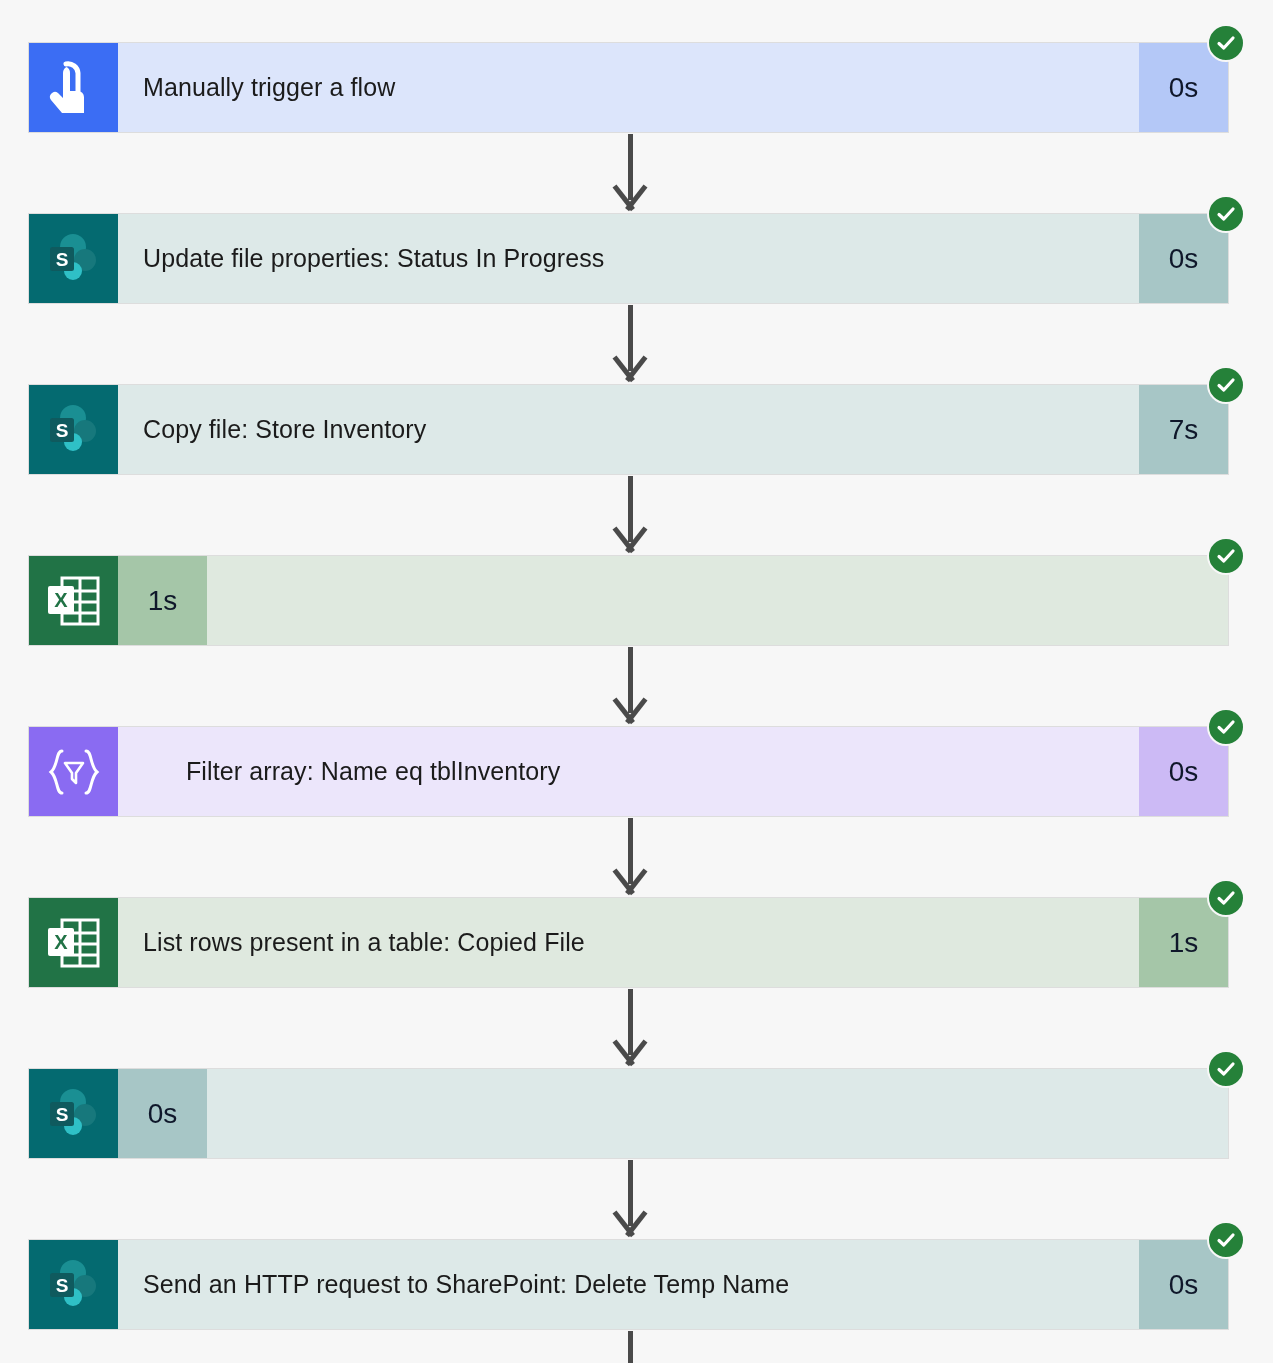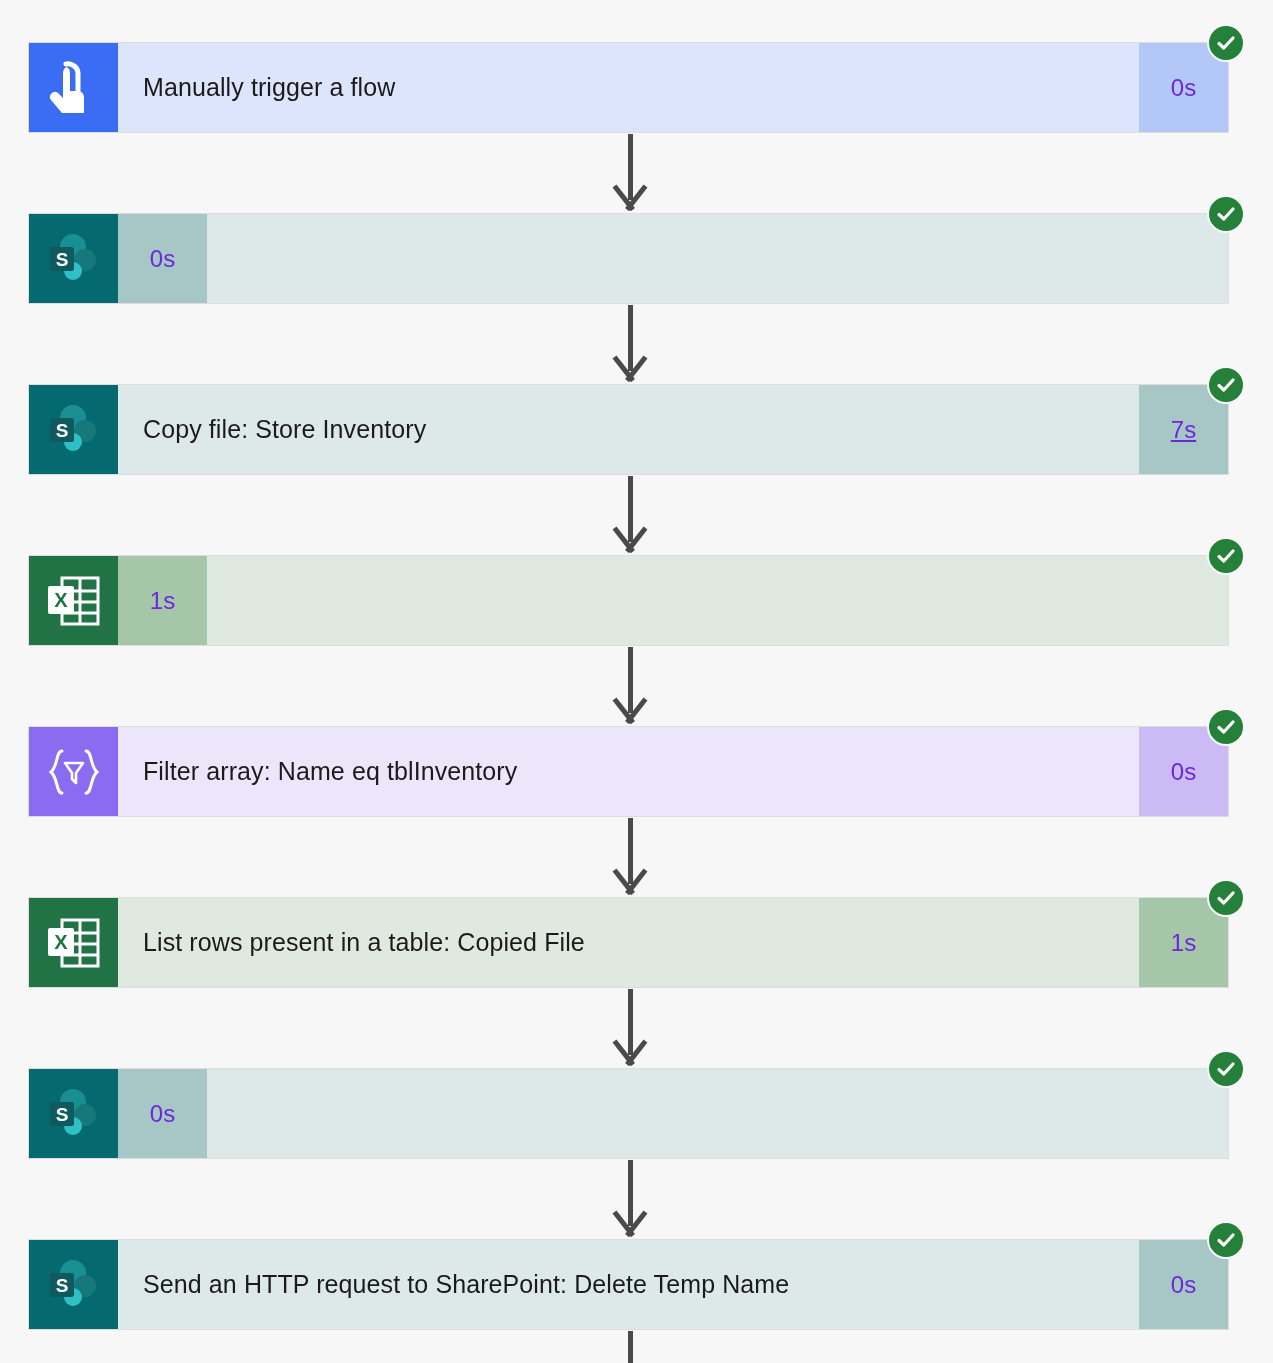--- a/index.html
+++ b/index.html
@@ -106,22 +106,22 @@
     white-space: nowrap;
     overflow: hidden;
   }
 
   .card-duration {
     flex: 0 0 89px;
     width: 89px;
     display: flex;
     align-items: center;
     justify-content: center;
-    font-size: 24px;
-    color: #6d28d9;
+    font-size: 28px;
+    color: #0f172a;
   }
 
   .status-badge {
     position: absolute;
     right: -17px;
     top: -19px;
     width: 38px;
     height: 38px;
     border-radius: 50%;
     background: #258139;
@@ -165,20 +165,21 @@
     <div class="action-card theme-sharepoint" style="top: 214px; background: rgb(221, 233, 232);">
       <div class="card-icon" style="background: rgb(4, 106, 112);">
         <svg width="58" height="58" viewBox="0 0 58 58">
           <circle cx="28" cy="17" r="13" fill="#1a8f93"></circle>
           <circle cx="40" cy="30" r="11" fill="#17787c"></circle>
           <circle cx="28" cy="41" r="9" fill="#2fc0c6"></circle>
           <rect x="5" y="17" width="24" height="24" rx="2.5" fill="#0f5a5e"></rect>
           <text x="17" y="36" font-family="Liberation Sans, sans-serif" font-size="19" font-weight="bold" fill="#ffffff" text-anchor="middle">S</text>
         </svg>
       </div>
+      <div class="card-title">Update file properties: Status In Progress</div>
       <div class="card-duration" style="background: rgb(167, 198, 198);">0s</div>
       <div class="status-badge" title="succeeded" style="background: rgb(37, 129, 57);">
         <svg width="22" height="22" viewBox="0 0 22 22">
           <path d="M4 11.5 L8.8 16 L18 6" fill="none" stroke="#ffffff" stroke-width="3.2" stroke-linecap="round" stroke-linejoin="round"></path>
         </svg>
       </div>
     </div>
     <div class="connector" style="top: 305px;">
       <div class="stem"></div>
       <div class="head"></div>
@@ -187,21 +188,21 @@
       <div class="card-icon" style="background: rgb(4, 106, 112);">
         <svg width="58" height="58" viewBox="0 0 58 58">
           <circle cx="28" cy="17" r="13" fill="#1a8f93"></circle>
           <circle cx="40" cy="30" r="11" fill="#17787c"></circle>
           <circle cx="28" cy="41" r="9" fill="#2fc0c6"></circle>
           <rect x="5" y="17" width="24" height="24" rx="2.5" fill="#0f5a5e"></rect>
           <text x="17" y="36" font-family="Liberation Sans, sans-serif" font-size="19" font-weight="bold" fill="#ffffff" text-anchor="middle">S</text>
         </svg>
       </div>
       <div class="card-title">Copy file: Store Inventory</div>
-      <div class="card-duration" style="background: rgb(167, 198, 198); text-decoration: underline;">7s</div>
+      <div class="card-duration" style="background: rgb(167, 198, 198);">7s</div>
       <div class="status-badge" title="succeeded" style="background: rgb(37, 129, 57);">
         <svg width="22" height="22" viewBox="0 0 22 22">
           <path d="M4 11.5 L8.8 16 L18 6" fill="none" stroke="#ffffff" stroke-width="3.2" stroke-linecap="round" stroke-linejoin="round"></path>
         </svg>
       </div>
     </div>
     <div class="connector" style="top: 476px;">
       <div class="stem"></div>
       <div class="head"></div>
     </div>
@@ -221,21 +222,21 @@
       <div class="status-badge" title="succeeded" style="background: rgb(37, 129, 57);">
         <svg width="22" height="22" viewBox="0 0 22 22">
           <path d="M4 11.5 L8.8 16 L18 6" fill="none" stroke="#ffffff" stroke-width="3.2" stroke-linecap="round" stroke-linejoin="round"></path>
         </svg>
       </div>
     </div>
     <div class="connector" style="top: 647px;">
       <div class="stem"></div>
       <div class="head"></div>
     </div>
-    <div class="action-card theme-filter" style="top: 727px; background: rgb(236, 230, 251);">
+    <div class="action-card theme-filter" style="top: 727px; background: rgb(236, 230, 251); gap: 43px;">
       <div class="card-icon" style="background: rgb(138, 107, 242);">
         <svg width="56" height="48" viewBox="0 0 56 48">
           <path d="M16 3 C10 3 12 18 5 24 C12 30 10 45 16 45" fill="none" stroke="#ffffff" stroke-width="3" stroke-linecap="round"></path>
           <path d="M40 3 C46 3 44 18 51 24 C44 30 46 45 40 45" fill="none" stroke="#ffffff" stroke-width="3" stroke-linecap="round"></path>
           <path d="M19 15 L37 15 L30 25 L30 35 L26 31 L26 25 Z" fill="none" stroke="#ffffff" stroke-width="2.6" stroke-linejoin="round"></path>
         </svg>
       </div>
       <div class="card-title">Filter array: Name eq tblInventory</div>
       <div class="card-duration" style="background: rgb(204, 186, 245);">0s</div>
       <div class="status-badge" title="succeeded" style="background: rgb(37, 129, 57);">

